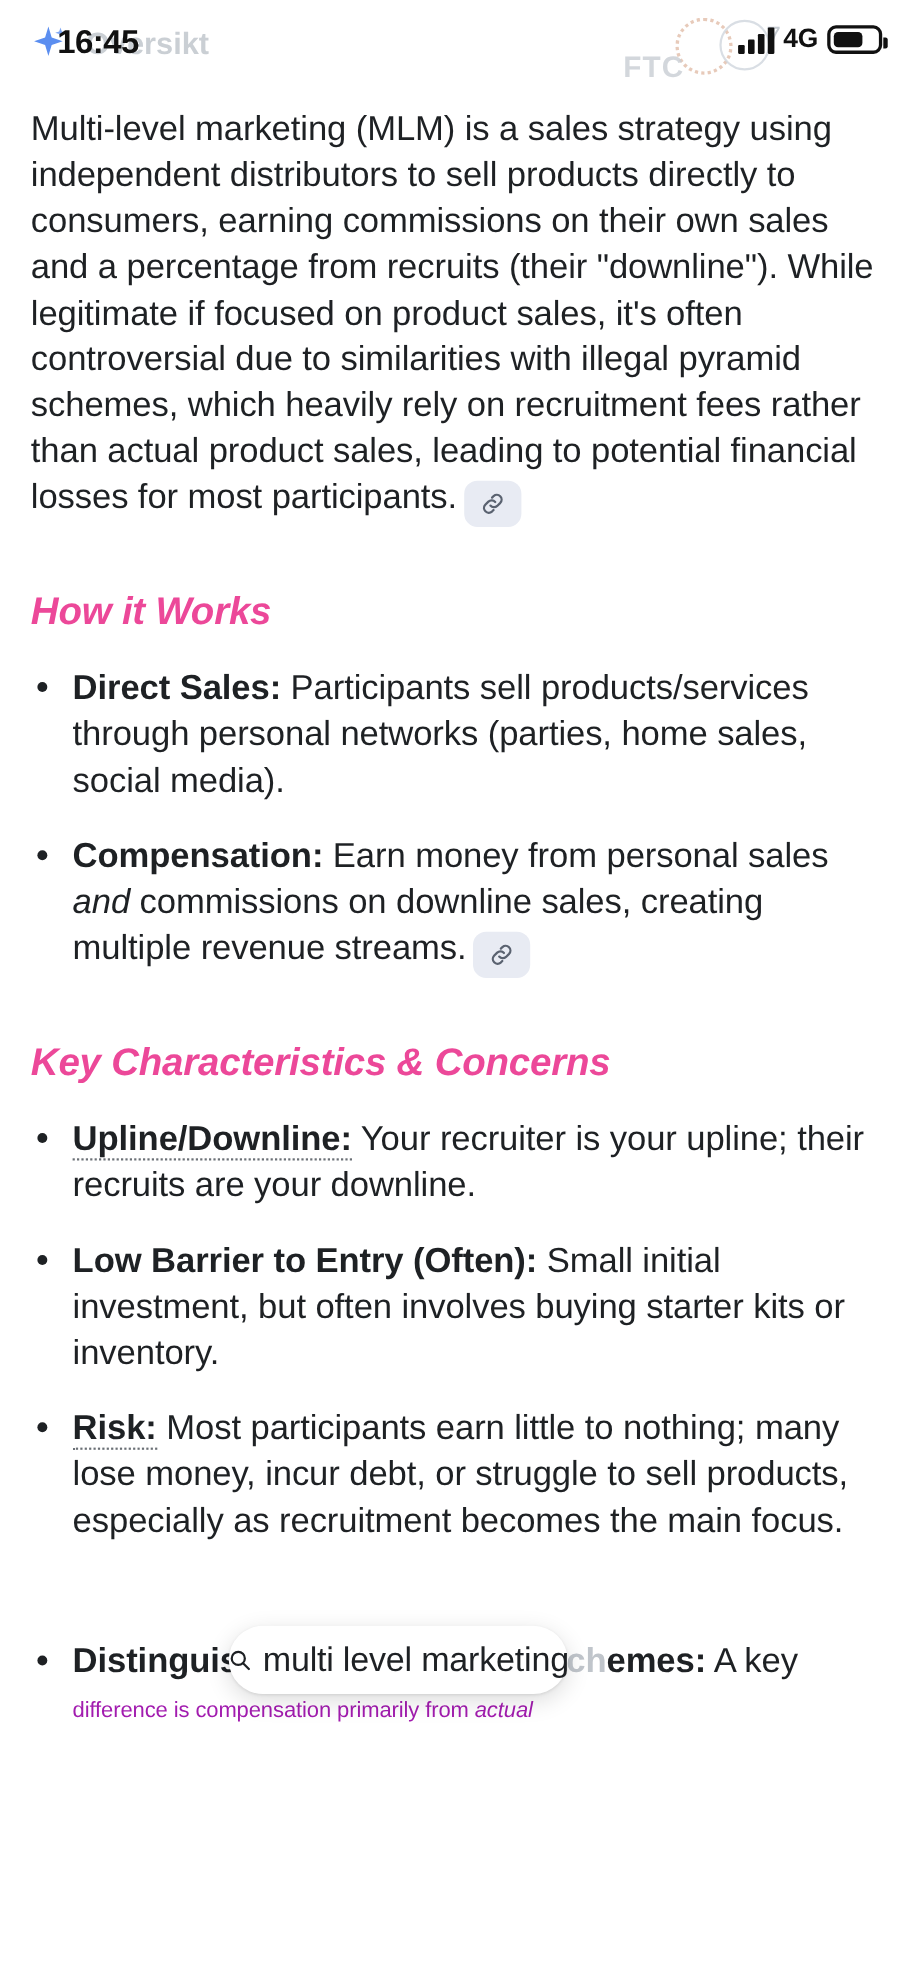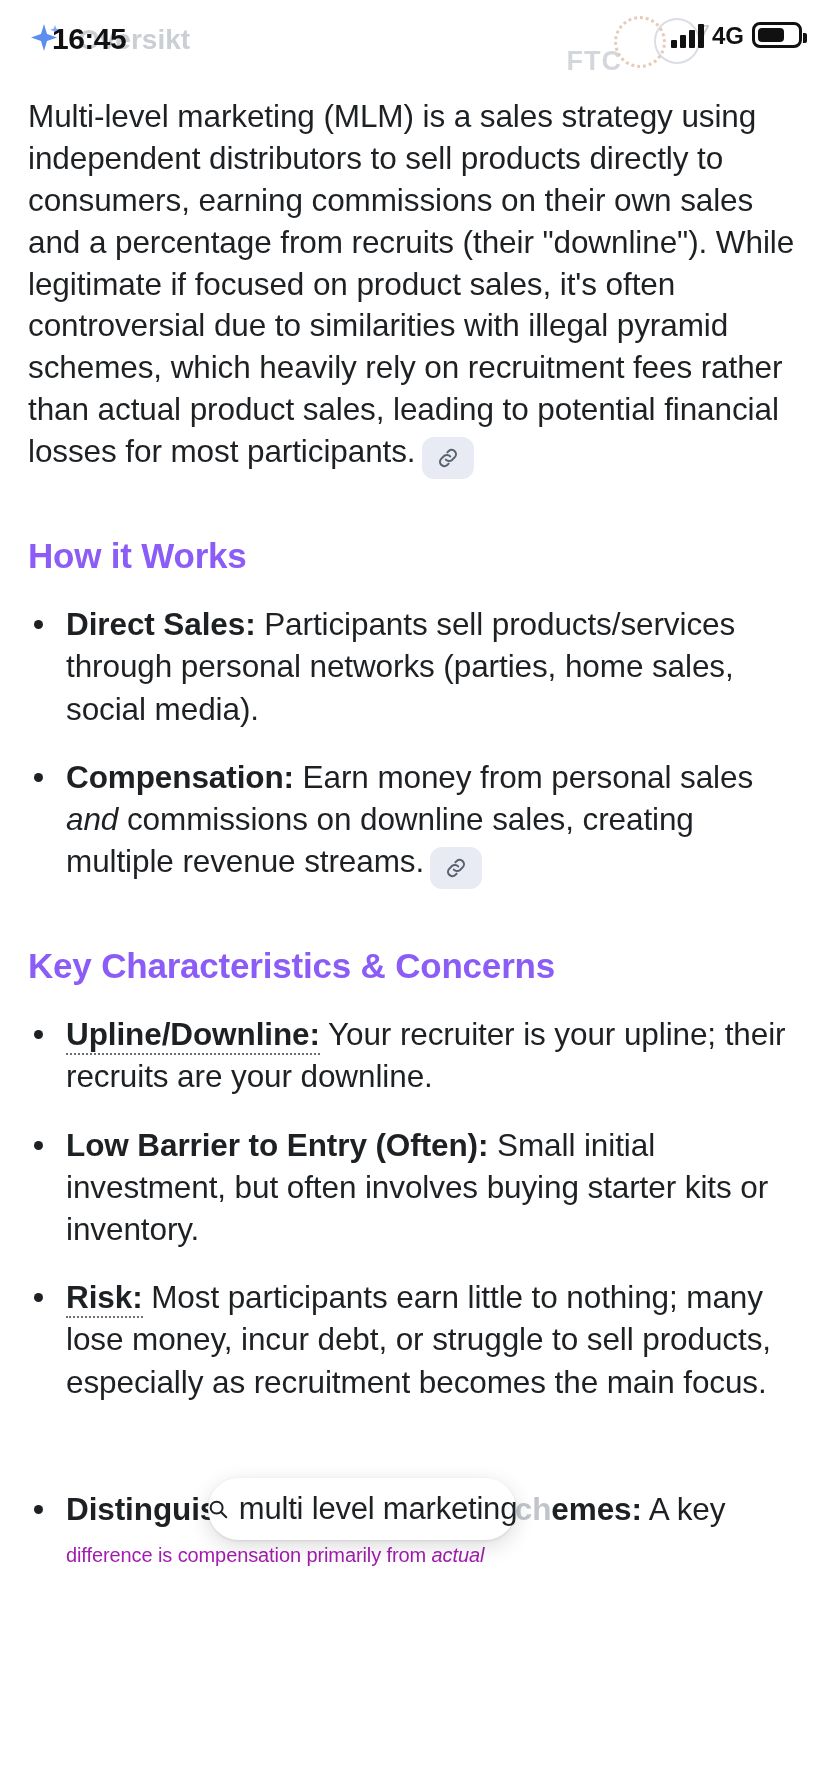--- a/index.html
+++ b/index.html
@@ -40,21 +40,21 @@
     left: 26px;
     top: 20px;
     width: 36px;
     height: 36px;
   }
   .status-right {
     position: absolute;
     right: 26px;
     top: 22px;
     display: flex;
-    align-items: flex-start;
+    align-items: center;
     gap: 8px;
   }
   .net-label {
     font-size: 24px;
     font-weight: 600;
     color: #111;
   }
   .signal {
     display: inline-flex;
     align-items: flex-end;
@@ -165,24 +165,25 @@
   p.intro {
     margin: 18px 0 0 0;
     font-size: 31.5px;
     line-height: 1.33;
     color: #1e2124;
     letter-spacing: -0.1px;
   }
   h2.section {
     font-size: 35px;
     line-height: 1.2;
-    color: #8b5cf6;
+    color: #ec4899;
     margin: 56px 0 12px 0;
     letter-spacing: -0.2px;
     font-weight: 700;
+    font-style: italic;
   }
   ul.bullets {
     list-style: none;
     margin: 0;
     padding: 0;
   }
   ul.bullets li {
     position: relative;
     padding-left: 38px;
     margin: 26px 0 0 0;

